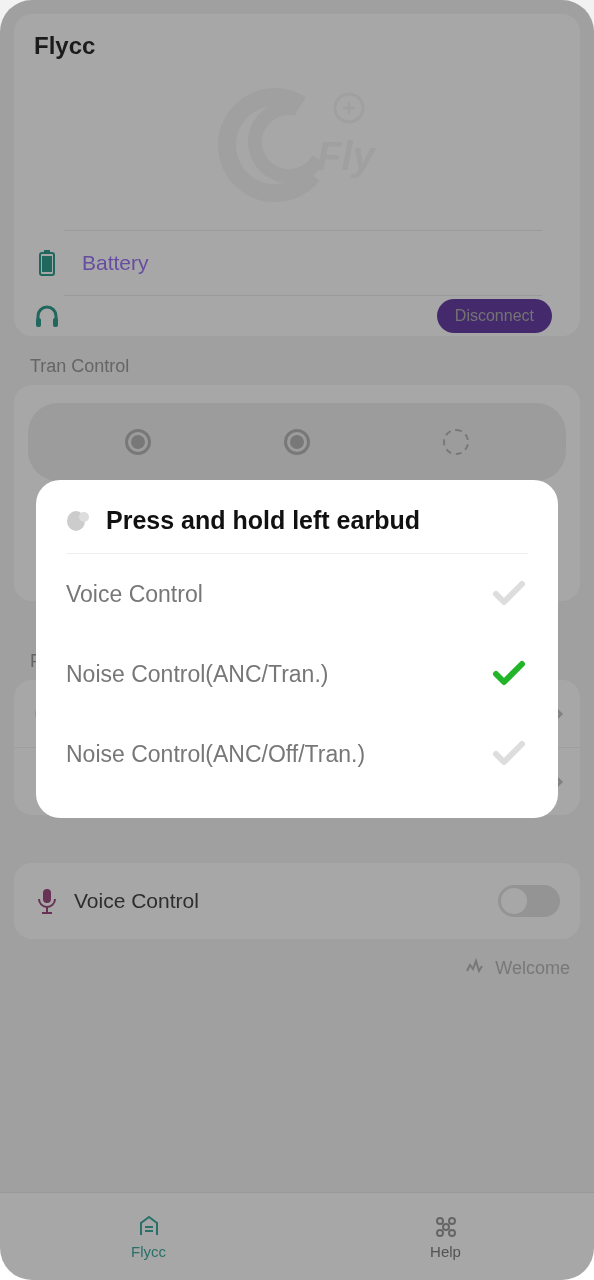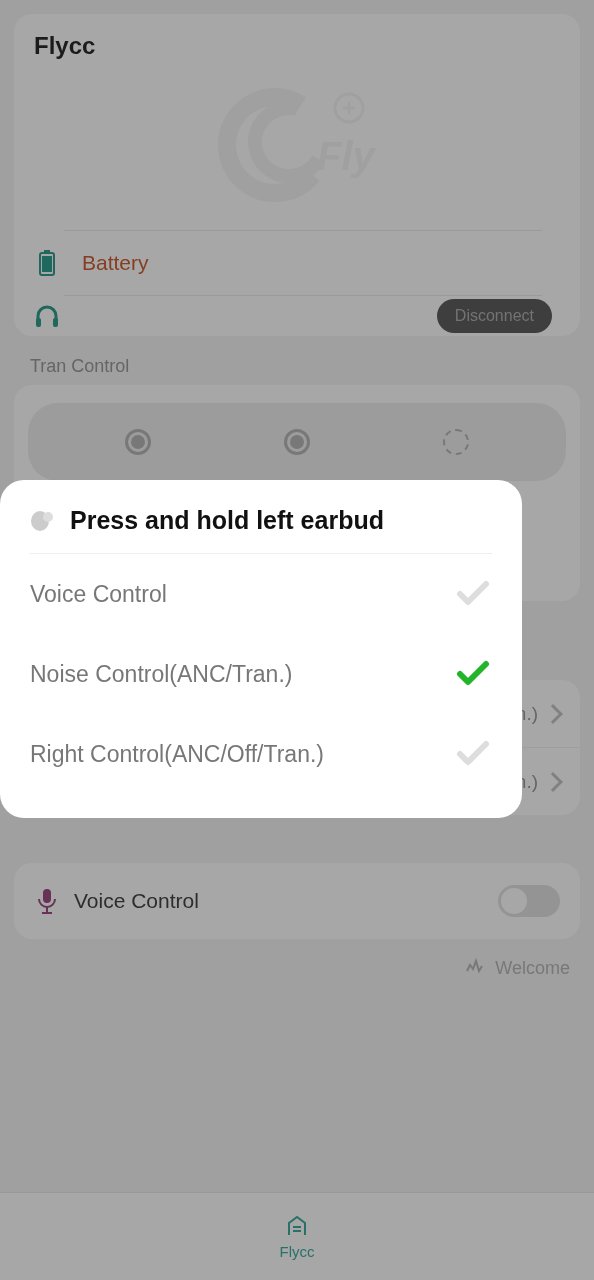--- a/index.html
+++ b/index.html
@@ -43,26 +43,26 @@
   position: absolute;
   left: -30px;
   width: 26px;
   height: 26px;
   display: flex;
   align-items: center;
   justify-content: center;
 }
 .row-label {
   font-size: 21px;
-  color: #c2410c;
+  color: #8b5cf6;
 }
 .disconnect-btn {
   position: absolute;
   right: -10px;
-  background: #404040;
+  background: #4c1d95;
   color: #a0a0a0;
   border: none;
   border-radius: 20px;
   padding: 8px 18px;
   font-size: 16px;
 }
 .section-label {
   font-size: 18px;
   color: #888;
   margin: 20px 0 8px 30px;
@@ -193,21 +193,22 @@
 .bottom-nav .tab.active { color: #1a9c8c; }
 .bottom-nav svg { width: 28px; height: 26px; }
 
 
 .overlay {
   position: absolute;
   inset: 0;
   background: rgba(60,60,60,0.45);
   display: flex;
   align-items: flex-start;
-  justify-content: flex-start;
+  justify-content: center;
+  border-radius: 32px;
 }
 .dialog {
   background: #fff;
   border-radius: 24px;
   width: 522px;
   margin-top: 480px;
   padding: 0 30px 24px 30px;
 }
 .dialog-head {
   display: flex;
@@ -325,20 +326,30 @@
 
 <div class="bottom-nav">
   <div class="tab active">
     <svg viewBox="0 0 28 26">
         <path d="M6 22 v-12 l8 -6 l8 6 v12" fill="none" stroke="#1a9c8c" stroke-width="2"></path>
         <line x1="10" y1="14" x2="18" y2="14" stroke="#1a9c8c" stroke-width="2"></line>
         <line x1="10" y1="18" x2="18" y2="18" stroke="#1a9c8c" stroke-width="2"></line>
       </svg>
     <span>Flycc</span>
   </div>
+  <div class="tab">
+    <svg viewBox="0 0 28 26">
+        <circle cx="8" cy="8" r="3" fill="none" stroke="#888" stroke-width="2"></circle>
+        <circle cx="20" cy="8" r="3" fill="none" stroke="#888" stroke-width="2"></circle>
+        <circle cx="8" cy="20" r="3" fill="none" stroke="#888" stroke-width="2"></circle>
+        <circle cx="20" cy="20" r="3" fill="none" stroke="#888" stroke-width="2"></circle>
+        <circle cx="14" cy="14" r="3" fill="none" stroke="#888" stroke-width="2"></circle>
+      </svg>
+    <span>Help</span>
+  </div>
 </div>
 
 <div class="overlay">
   <div class="dialog">
     <div class="dialog-head">
       <svg width="26" height="24" viewBox="0 0 26 24">
           <ellipse cx="10" cy="12" rx="9" ry="10" fill="#ccc"></ellipse>
           <ellipse cx="18" cy="8" rx="5" ry="5" fill="#ddd"></ellipse>
         </svg>
       <span class="dialog-title">Press and hold left earbud</span>
@@ -349,19 +360,19 @@
             <path d="M4 14 l8 8 l18 -18" fill="none" stroke="#ddd" stroke-width="6" stroke-linecap="round" stroke-linejoin="round"></path>
           </svg></div>
     </div>
     <div class="dialog-row">
       <span class="olabel">Noise Control(ANC/Tran.)</span>
       <div class="check"><svg viewBox="0 0 36 28">
             <path d="M4 14 l8 8 l18 -18" fill="none" stroke="#22b52a" stroke-width="6" stroke-linecap="round" stroke-linejoin="round"></path>
           </svg></div>
     </div>
     <div class="dialog-row">
-      <span class="olabel">Right Control(ANC/Off/Tran.)</span>
+      <span class="olabel">Noise Control(ANC/Off/Tran.)</span>
       <div class="check"><svg viewBox="0 0 36 28">
             <path d="M4 14 l8 8 l18 -18" fill="none" stroke="#ddd" stroke-width="6" stroke-linecap="round" stroke-linejoin="round"></path>
           </svg></div>
     </div>
   </div>
 </div>
 
 </body></html>

